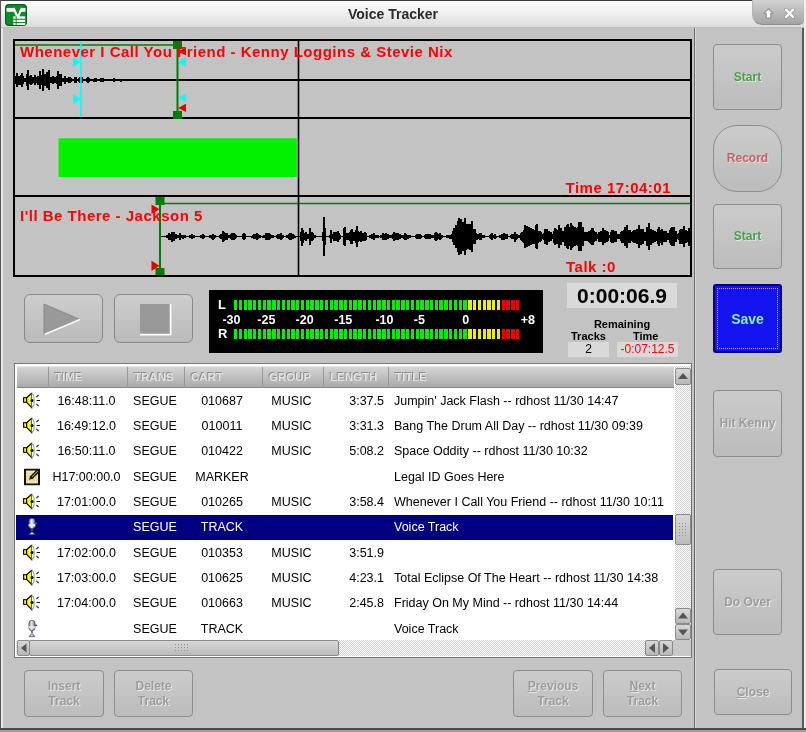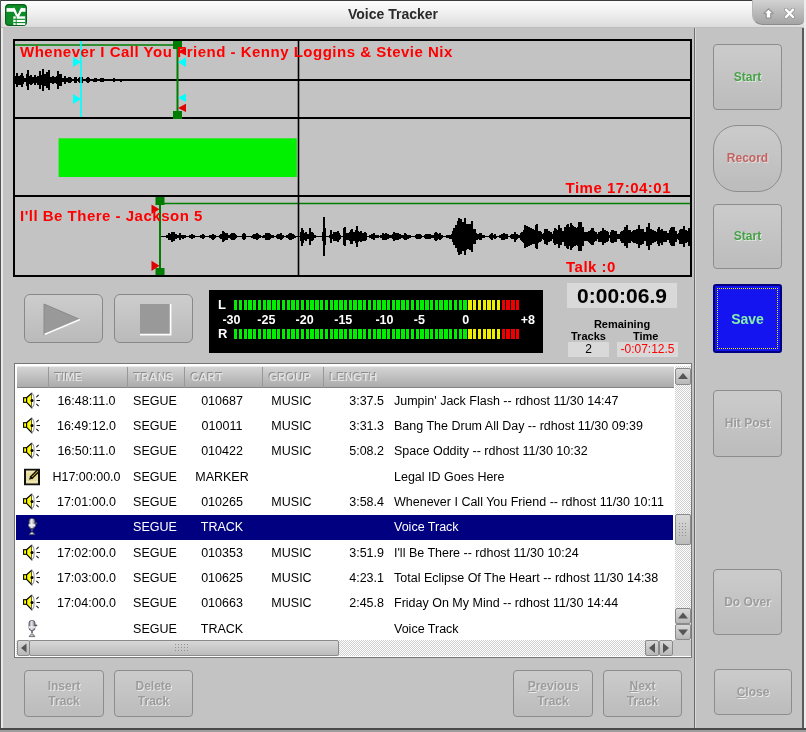--- a/index.html
+++ b/index.html
@@ -276,20 +276,21 @@
 <div class="minibox" style="left:617px;top:342px;width:61px;color:#f00;">-0:07:12.5</div>
 
 <div id="table">
   <div id="thead">
     <div class="hcell" style="left:0;width:31px;border-left:none;"></div>
     <div class="hcell" style="left:31px;width:79px;">TIME</div>
     <div class="hcell" style="left:110px;width:57px;">TRANS</div>
     <div class="hcell" style="left:167px;width:78px;">CART</div>
     <div class="hcell" style="left:245px;width:61px;">GROUP</div>
     <div class="hcell" style="left:306px;width:65px;">LENGTH</div>
+    <div class="hcell" style="left:371px;width:286px;">TITLE</div>
   </div>
 </div>
 <div id="rowswrap">
 <div class="row" style="top:0.0px;height:25.35px">
 <span class="c-ic"><svg width="18" height="17" viewBox="0 0 18 17">
           <rect x="0.6" y="5.2" width="3" height="4.6" fill="#ffff00" stroke="#000" stroke-width="1.1"></rect>
           <polygon points="3.6,5.2 8.6,0.8 8.6,15 3.6,9.8" fill="#ffff00" stroke="#000" stroke-width="1.2"></polygon>
           <path d="M8.6 1.2 A 2.6 6.9 0 0 1 11.2 8 A 2.6 6.9 0 0 1 8.6 14.8" fill="#fff" stroke="#9a9a9a" stroke-width="1.1"></path>
           <ellipse cx="9" cy="8" rx="1.5" ry="1.6" fill="#000"></ellipse>
           <g stroke="#111" stroke-width="1.1" fill="none">
@@ -411,21 +412,20 @@
             <path d="M13.4 4.6 L15.6 2.4"></path>
             <path d="M13.6 8 L17 8"></path>
             <path d="M13.4 11.4 L15.6 13.6"></path>
           </g>
         </svg></span>
       <span class="c-time">17:02:00.0</span>
       <span class="c-trans">SEGUE</span>
       <span class="c-cart">010353</span>
       <span class="c-grp">MUSIC</span>
       <span class="c-len">3:51.9</span>
-      <span class="c-title">I'll Be There -- rdhost 11/30 10:24</span>
 </div>
 <div class="row" style="top:177.5px;height:25.35px">
 <span class="c-ic"><svg width="18" height="17" viewBox="0 0 18 17">
           <rect x="0.6" y="5.2" width="3" height="4.6" fill="#ffff00" stroke="#000" stroke-width="1.1"></rect>
           <polygon points="3.6,5.2 8.6,0.8 8.6,15 3.6,9.8" fill="#ffff00" stroke="#000" stroke-width="1.2"></polygon>
           <path d="M8.6 1.2 A 2.6 6.9 0 0 1 11.2 8 A 2.6 6.9 0 0 1 8.6 14.8" fill="#fff" stroke="#9a9a9a" stroke-width="1.1"></path>
           <ellipse cx="9" cy="8" rx="1.5" ry="1.6" fill="#000"></ellipse>
           <g stroke="#111" stroke-width="1.1" fill="none">
             <path d="M13.4 4.6 L15.6 2.4"></path>
             <path d="M13.6 8 L17 8"></path>
@@ -519,21 +519,21 @@
 </div>
 
 <div class="abs" style="left:673px;top:640px;width:18px;height:16px;background:#c9c9c9;"></div>
 
 <div id="vline"></div>
 <div id="vline2"></div>
 <div class="btn green" style="left:713px;top:44px;width:69px;height:66px;">Start</div>
 <div class="btn red" style="left:713px;top:125px;width:69px;height:67px;">Record</div>
 <div class="btn green" style="left:713px;top:204px;width:69px;height:65px;">Start</div>
 <div id="savebtn">Save</div>
-<div class="btn" style="left:713px;top:390px;width:69px;height:67px;">Hit Post</div>
+<div class="btn" style="left:713px;top:390px;width:69px;height:67px;">Hit Kenny</div>
 <div class="btn" style="left:713px;top:569px;width:69px;height:66px;">Do Over</div>
 <div class="btn" style="left:714px;top:669px;width:78px;height:46px;">
     <span><u>C</u>lose</span>
   </div>
 
 <div class="btn" style="left:24px;top:670px;width:80px;height:47px;">Insert<br>Track</div>
 <div class="btn" style="left:114px;top:670px;width:79px;height:47px;">Delete<br>Track</div>
 <div class="btn" style="left:513px;top:670px;width:80px;height:47px;">
     <span><u>P</u>revious<br>Track</span>
   </div>

